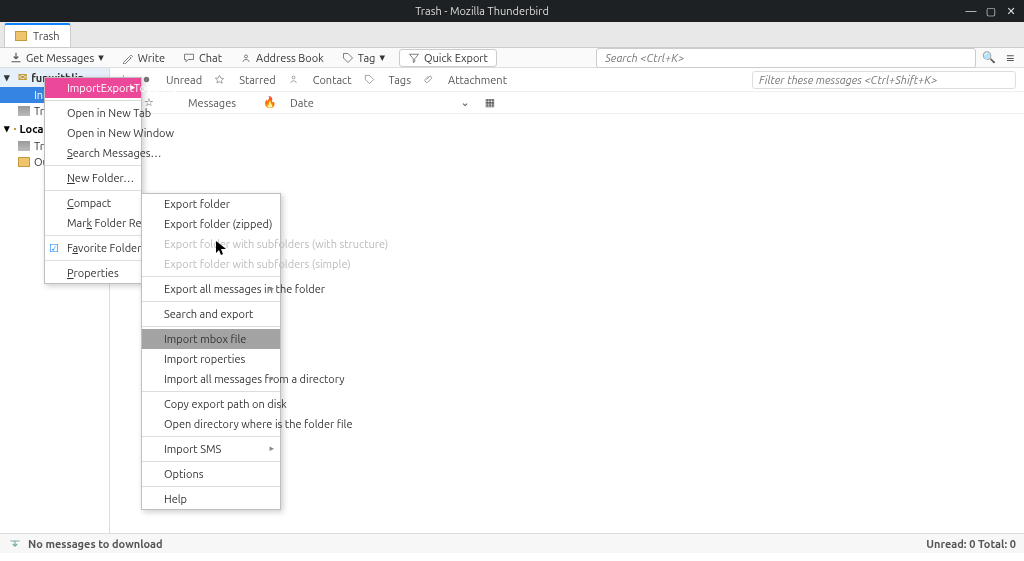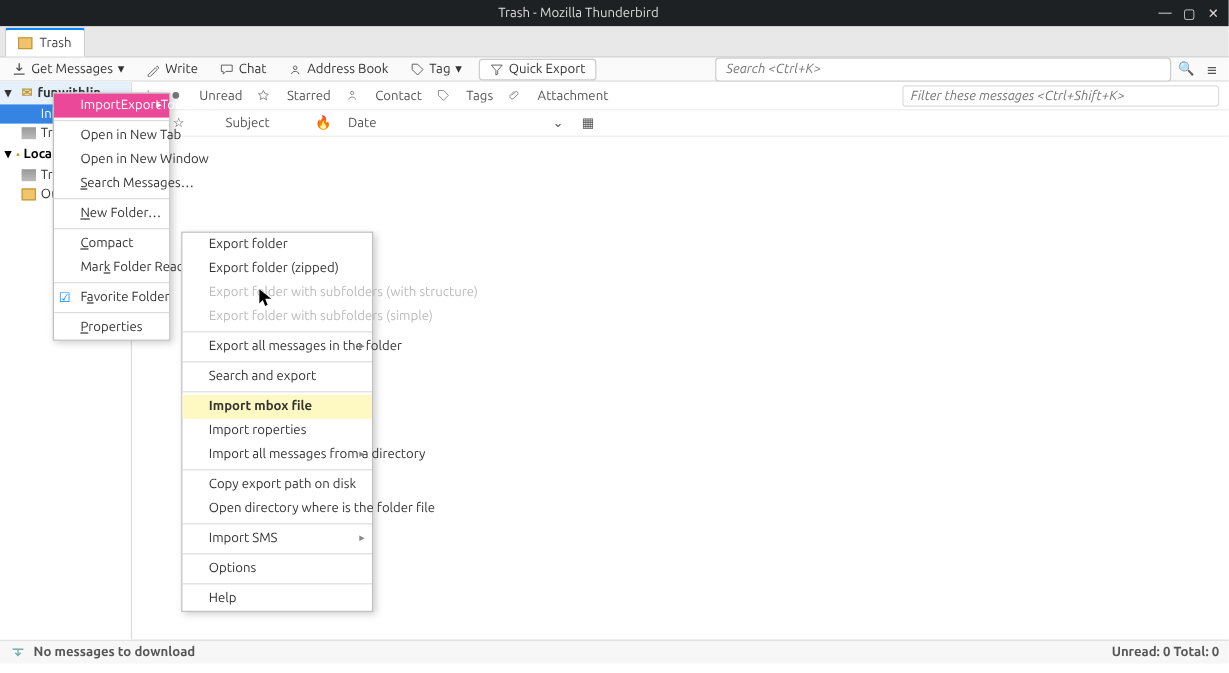--- a/index.html
+++ b/index.html
@@ -46,29 +46,29 @@
 .colhead .c1 { width: 70px; padding-left: 8px; }
 .colhead .c2 { flex: 1; padding-left: 8px; }
 .colhead .c3 { width: 40px; text-align: center; }
 .colhead .c4 { width: 160px; }
 .colhead .c5 { width: 30px; text-align: center; }
 .colhead .c6 { width: 20px; text-align: center; }
 
 .ctxmenu { position: absolute; background: #fff; border: 1px solid #bfbfbf; box-shadow: 2px 2px 6px rgba(0,0,0,.2); z-index: 10; }
 .ctxmenu .mi { padding: 4px 18px 4px 22px; white-space: nowrap; color: #333; position: relative; cursor: default; }
 .ctxmenu .mi.hl { background: #ec4899; color: #fff; }
-.ctxmenu .mi.hl2 { background: #fef9c3; font-weight: bold; }
+.ctxmenu .mi.hl2 { background: #a3a3a3; }
 .ctxmenu .mi.dis { color: #bbb; }
 .ctxmenu .sep { height: 1px; background: #ddd; margin: 2px 0; }
 .ctxmenu .mi .sub { position: absolute; right: 6px; top: 4px; font-size: 9px; color: #888; }
 .ctxmenu .mi.hl .sub { color: #fff; }
 .ctxmenu .mi .chk { position: absolute; left: 4px; top: 4px; color: #444; }
 
 .menu1 { left: 44px; top: 9px; width: 98px; }
-.menu2 { left: 151px; top: 125px; width: 160px; }
+.menu2 { left: 141px; top: 125px; width: 140px; }
 
 .cursor { position: absolute; left: 216px; top: 173px; z-index: 30; pointer-events: none; }
 
 .statusbar { height: 20px; border-top: 1px solid #ddd; background: #f7f7f7; display: flex; align-items: center; padding: 0 8px; color: #555; font-weight: bold; }
 .statusbar .right { margin-left: auto; }
 .dl-icon { width: 14px; height: 12px; margin-right: 6px; display: inline-flex; align-items: center; justify-content: center; }
 
 u.ul { text-decoration: underline; }
 </style>
 </head>
@@ -203,21 +203,21 @@
       <span class="chip">
           <svg viewBox="0 0 16 16">
             <path d="M5 8l4-4a2 2 0 013 3l-5 5a3 3 0 01-4-4l5-5" stroke="#777" fill="none"></path>
           </svg>
           <span>Attachment</span>
         </span>
       <input class="ff" placeholder="Filter these messages &lt;Ctrl+Shift+K&gt;" style="">
     </div>
     <div class="colhead">
       <div class="c1">✦&nbsp;&nbsp;●&nbsp;&nbsp;☆</div>
-      <div class="c1">Subject</div>
+      <div class="c1">Messages</div>
       <div class="c3">🔥</div>
       <div class="c4">Date</div>
       <div class="c5">⌄</div>
       <div class="c6">▦</div>
     </div>
   </div>
 
   <div class="ctxmenu menu1">
     <div class="mi hl"><span>ImportExportTools NG</span><span class="sub">▸</span></div>
     <div class="sep"></div>

